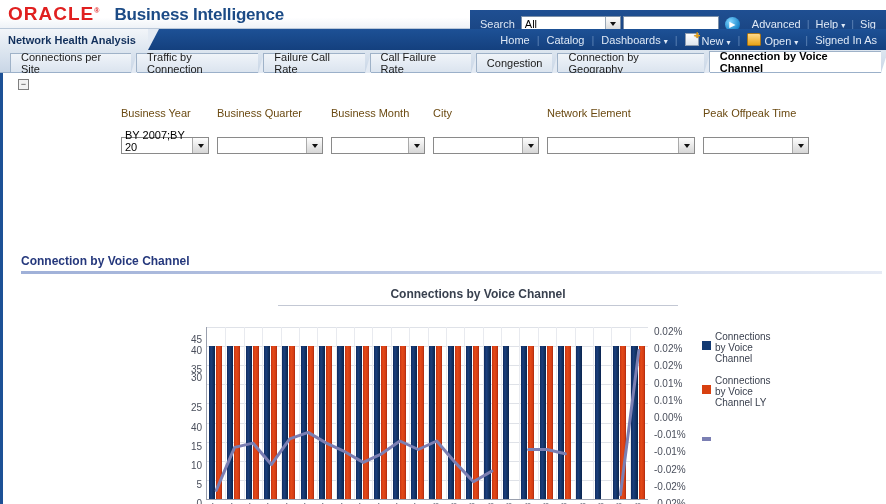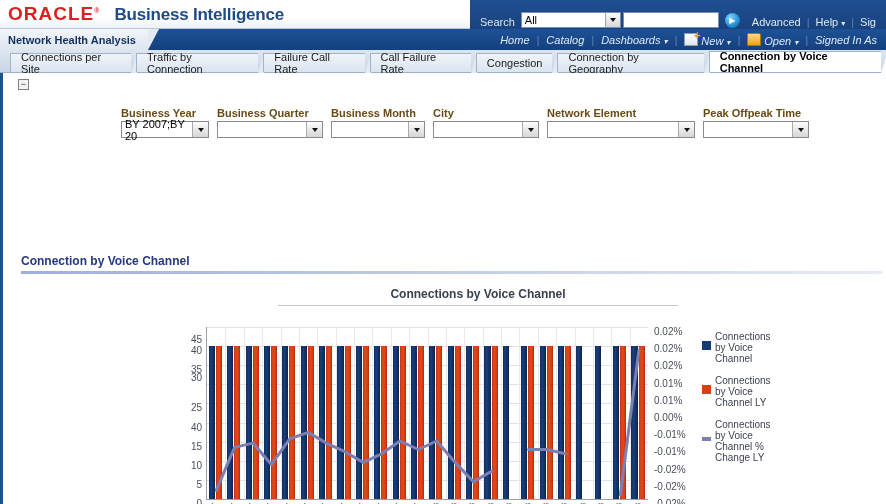--- a/index.html
+++ b/index.html
@@ -32,25 +32,25 @@
   }
   .oracle-logo sup { font-size: 7px; vertical-align: super; }
   .bi-title {
     margin-left: 14px;
     font-size: 17px;
     font-weight: bold;
     color: #1c4b86;
     letter-spacing: -0.2px;
   }
   .gheader-right {
-    position: absolute; right: 0; top: 0;
+    position: absolute; right: 0; top: 10px;
     height: 28px;
     background: #1d4e8f;
     background: linear-gradient(to bottom, #1f4f92 0%, #18417c 100%);
-    display: flex; align-items: flex-end;
+    display: flex; align-items: center;
     padding: 0 4px 4px 10px;
     color: #e8eef7;
     font-size: 11px;
     white-space: nowrap;
   }
   .search-label { margin-right: 6px; color: #dbe6f4; }
   .search-select {
     width: 100px; height: 16px;
     background: #fff; border: 1px solid #7b8fa8;
     font-size: 11px; color: #000;
@@ -104,21 +104,20 @@
     border-style: solid;
     border-width: 21px 11px 0 0;
     border-color: #e3eaf3 transparent transparent transparent;
   }
   .pagebar-right {
     margin-left: auto;
     display: flex; align-items: center;
     padding-right: 2px;
     color: #dfe9f6; font-size: 11px;
     white-space: nowrap;
-    font-style: italic;
   }
   .pagebar-right .hdr-link { padding: 0 7px; }
   .caret { font-size: 8px; margin-left: 3px; }
   .mini-icon {
     display: inline-block; width: 12px; height: 11px;
     margin-right: 3px; vertical-align: -1px;
   }
   .icon-new {
     background: linear-gradient(to bottom,#ffffff,#dfe6ee);
     border: 1px solid #8f9db0; position: relative;
@@ -196,28 +195,28 @@
     font-size: 9px; line-height: 7px; color: #333;
   }
 
   
   .prompts {
     position: absolute; left: 0; top: 34px; right: 0;
   }
   .prompt-row { display: flex; padding-left: 118px; }
   .prompt-field { margin-right: 8px; }
   .prompt-label {
-    font-weight: bold; font-size: 11px; color: #6b4a12;
-    margin-bottom: 2px; white-space: nowrap;
+    font-weight: normal; font-size: 11px; color: #6b4a12;
+    margin-bottom: 18px; white-space: nowrap;
   }
   .prompt-select {
     height: 17px;
     border: 1px solid #8a8a8a;
     background: #fff;
-    display: flex; align-items: center; justify-content: space-between;
+    display: flex; align-items: flex-end; justify-content: space-between;
     font-size: 11px; color: #000;
     padding-left: 3px;
     box-sizing: border-box;
   }
   .prompt-select .sel-arrow {
     width: 15px; height: 15px; flex: 0 0 15px;
     border-left: 1px solid #aaa;
   }
   .arrow-glyph {
     width: 0; height: 0;
@@ -656,20 +655,19 @@
             <div class="legend-item">
               <span class="legend-swatch" style="background: rgb(19, 58, 115);"></span>
               <span class="legend-text">Connections by Voice Channel</span>
             </div>
             <div class="legend-item">
               <span class="legend-swatch" style="background: rgb(216, 64, 15);"></span>
               <span class="legend-text">Connections by Voice Channel LY</span>
             </div>
             <div class="legend-item">
               <span class="legend-swatch line" style="background: rgb(123, 127, 179);"></span>
-              <span class="legend-text">Connections by Voice Channel % Change LY</span>
             </div>
           </div>
       </div>
 
     </div>
   </div>
 </div>
 
 </body></html>

